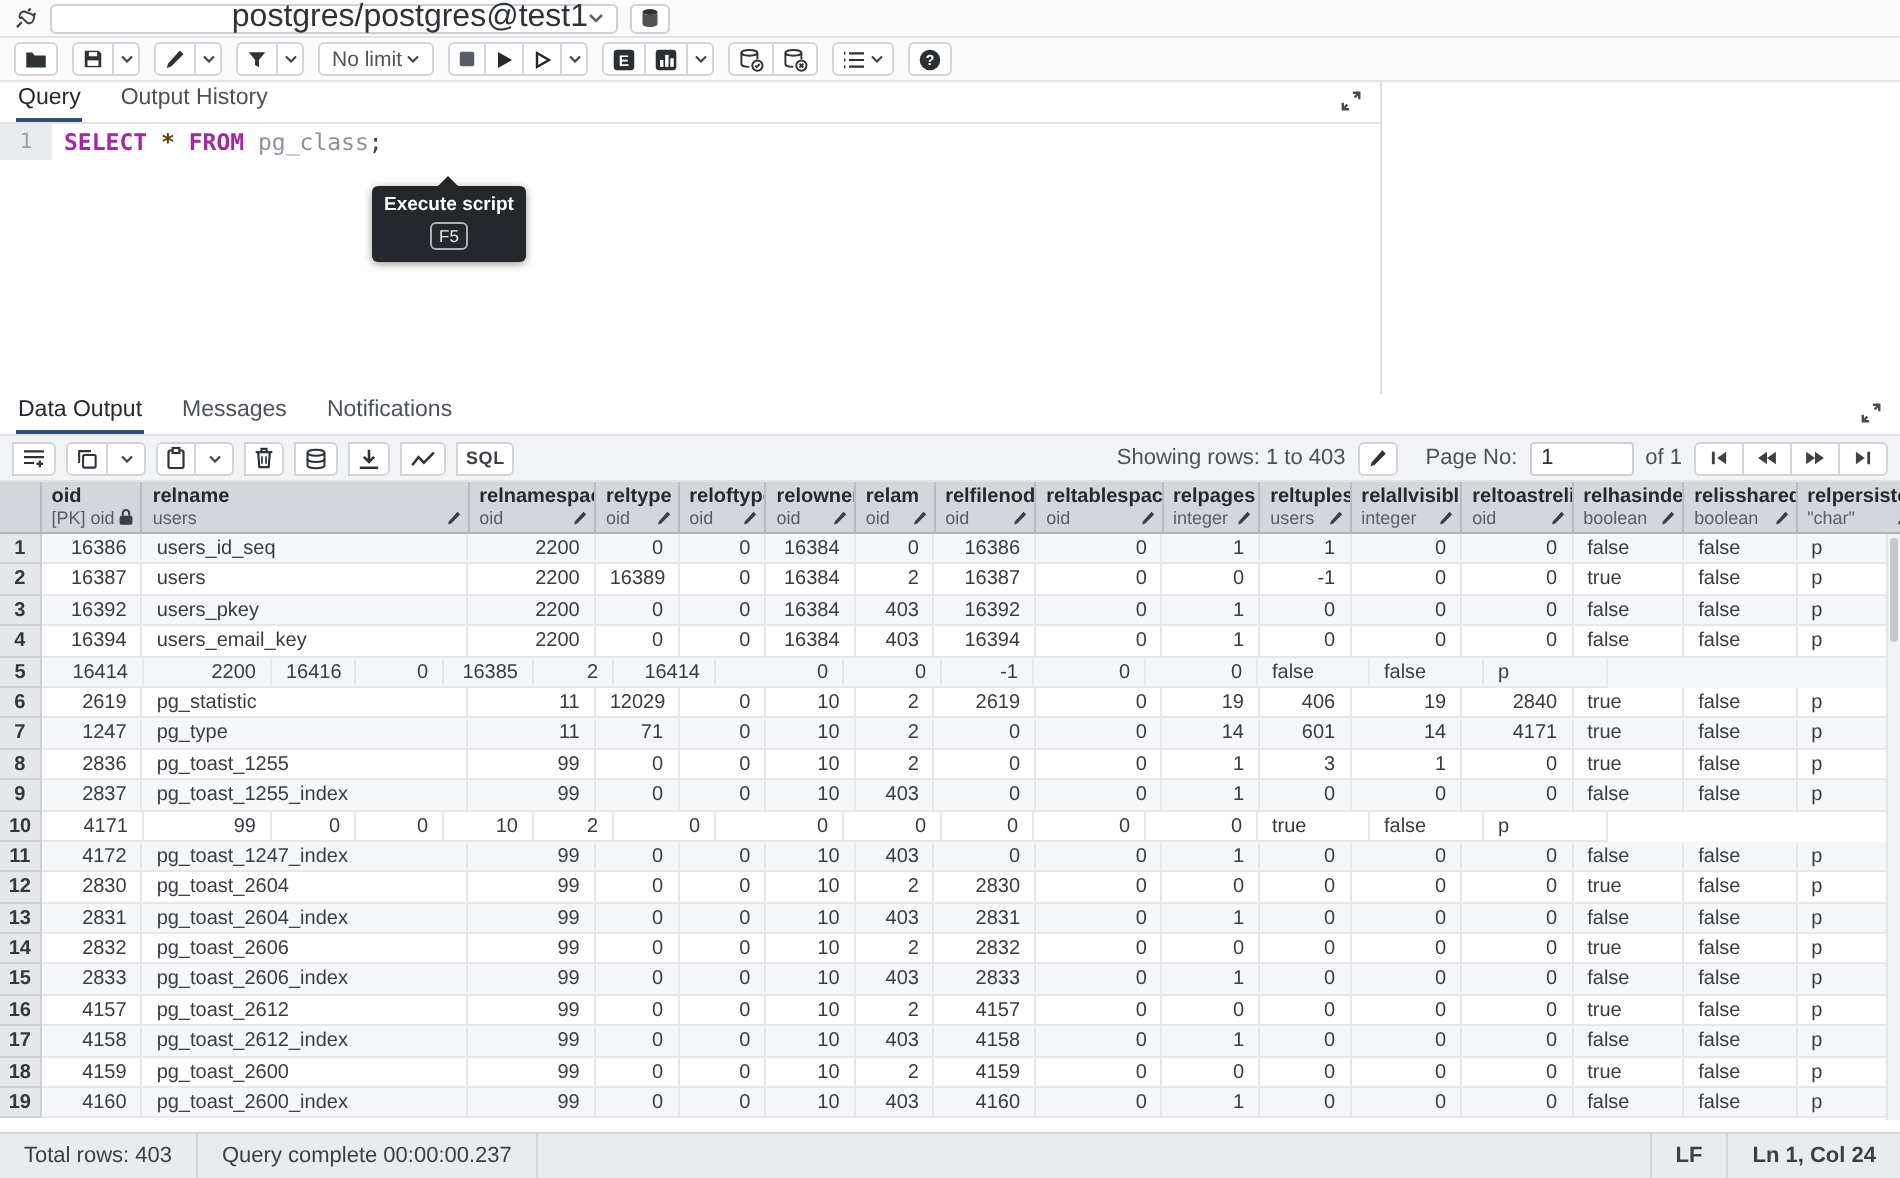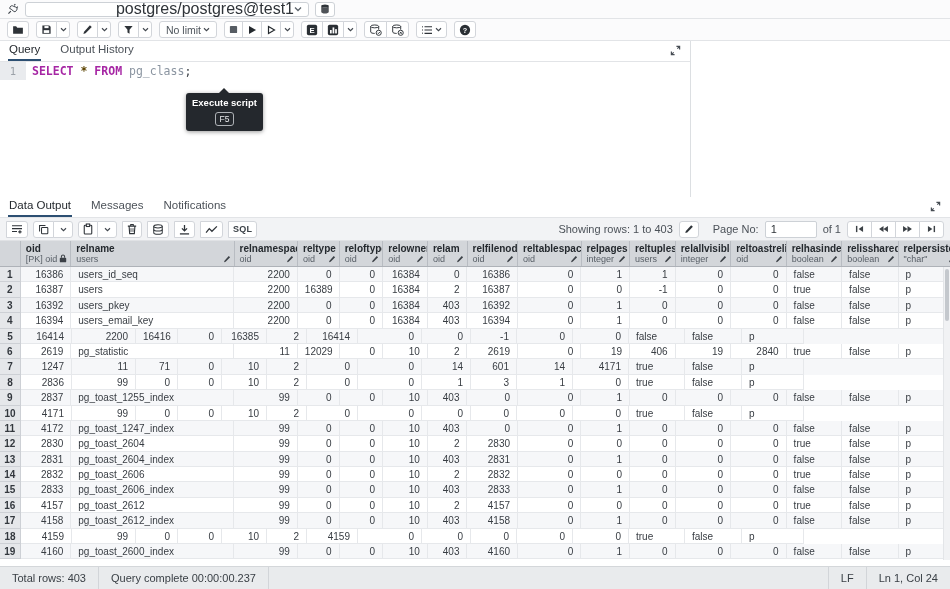--- a/index.html
+++ b/index.html
@@ -97,21 +97,21 @@
         padding:0 7px;white-space:nowrap;overflow:hidden;}
   .cell.right{text-align:right;}
   .cell.left{text-align:left;}
   .vscroll{position:absolute;right:0;top:26px;bottom:0;width:7px;background:#f1f2f4;border-left:1px solid #e3e5e8;}
   .vthumb{position:absolute;left:1px;right:1px;top:2px;height:52px;background:#c4c8cd;border-radius:3px;}
 
   
   .status{position:absolute;left:0;top:566px;width:950px;height:23px;background:#e9ebed;
           border-top:1px solid #d4d7da;display:flex;align-items:center;font-size:11px;color:#3a4046;}
   .sitem{padding:0 12px;border-right:1px solid #d2d5d9;height:100%;display:flex;align-items:center;}
-  .sright{margin-left:auto;display:flex;height:100%;}
+  .sright{margin-left:auto;display:flex;height:100%;font-weight:bold;}
   .sitem.noborder{border-right:none;}
   .sitem.bleft{border-left:1px solid #d2d5d9;border-right:none;}
 </style>
 </head>
 <body>
 
 <div class="app">
 
   <div class="conn-bar">
     <span class="plug">
@@ -753,38 +753,40 @@
             <div class="cell right" style="width:46px">406</div>
             <div class="cell right" style="width:56px">19</div>
             <div class="cell right" style="width:56px">2840</div>
             <div class="cell left" style="width:56px">true</div>
             <div class="cell left" style="width:57px">false</div>
             <div class="cell left" style="width:62px">p</div>
           </div>
           <div class="grow odd">
             <div class="rn" style="width:21px">7</div>
             <div class="cell right" style="width:51px">1247</div>
+            <div class="cell left" style="width:165px">pg_type</div>
             <div class="cell right" style="width:64px">11</div>
             <div class="cell right" style="width:42px">71</div>
             <div class="cell right" style="width:44px">0</div>
             <div class="cell right" style="width:45px">10</div>
             <div class="cell right" style="width:40px">2</div>
             <div class="cell right" style="width:51px">0</div>
             <div class="cell right" style="width:64px">0</div>
             <div class="cell right" style="width:49px">14</div>
             <div class="cell right" style="width:46px">601</div>
             <div class="cell right" style="width:56px">14</div>
             <div class="cell right" style="width:56px">4171</div>
             <div class="cell left" style="width:56px">true</div>
             <div class="cell left" style="width:57px">false</div>
             <div class="cell left" style="width:62px">p</div>
           </div>
           <div class="grow even">
             <div class="rn" style="width:21px">8</div>
             <div class="cell right" style="width:51px">2836</div>
+            <div class="cell left" style="width:165px">pg_toast_1255</div>
             <div class="cell right" style="width:64px">99</div>
             <div class="cell right" style="width:42px">0</div>
             <div class="cell right" style="width:44px">0</div>
             <div class="cell right" style="width:45px">10</div>
             <div class="cell right" style="width:40px">2</div>
             <div class="cell right" style="width:51px">0</div>
             <div class="cell right" style="width:64px">0</div>
             <div class="cell right" style="width:49px">1</div>
             <div class="cell right" style="width:46px">3</div>
             <div class="cell right" style="width:56px">1</div>
@@ -959,20 +961,21 @@
             <div class="cell right" style="width:46px">0</div>
             <div class="cell right" style="width:56px">0</div>
             <div class="cell right" style="width:56px">0</div>
             <div class="cell left" style="width:56px">false</div>
             <div class="cell left" style="width:57px">false</div>
             <div class="cell left" style="width:62px">p</div>
           </div>
           <div class="grow even">
             <div class="rn" style="width:21px">18</div>
             <div class="cell right" style="width:51px">4159</div>
+            <div class="cell left" style="width:165px">pg_toast_2600</div>
             <div class="cell right" style="width:64px">99</div>
             <div class="cell right" style="width:42px">0</div>
             <div class="cell right" style="width:44px">0</div>
             <div class="cell right" style="width:45px">10</div>
             <div class="cell right" style="width:40px">2</div>
             <div class="cell right" style="width:51px">4159</div>
             <div class="cell right" style="width:64px">0</div>
             <div class="cell right" style="width:49px">0</div>
             <div class="cell right" style="width:46px">0</div>
             <div class="cell right" style="width:56px">0</div>

